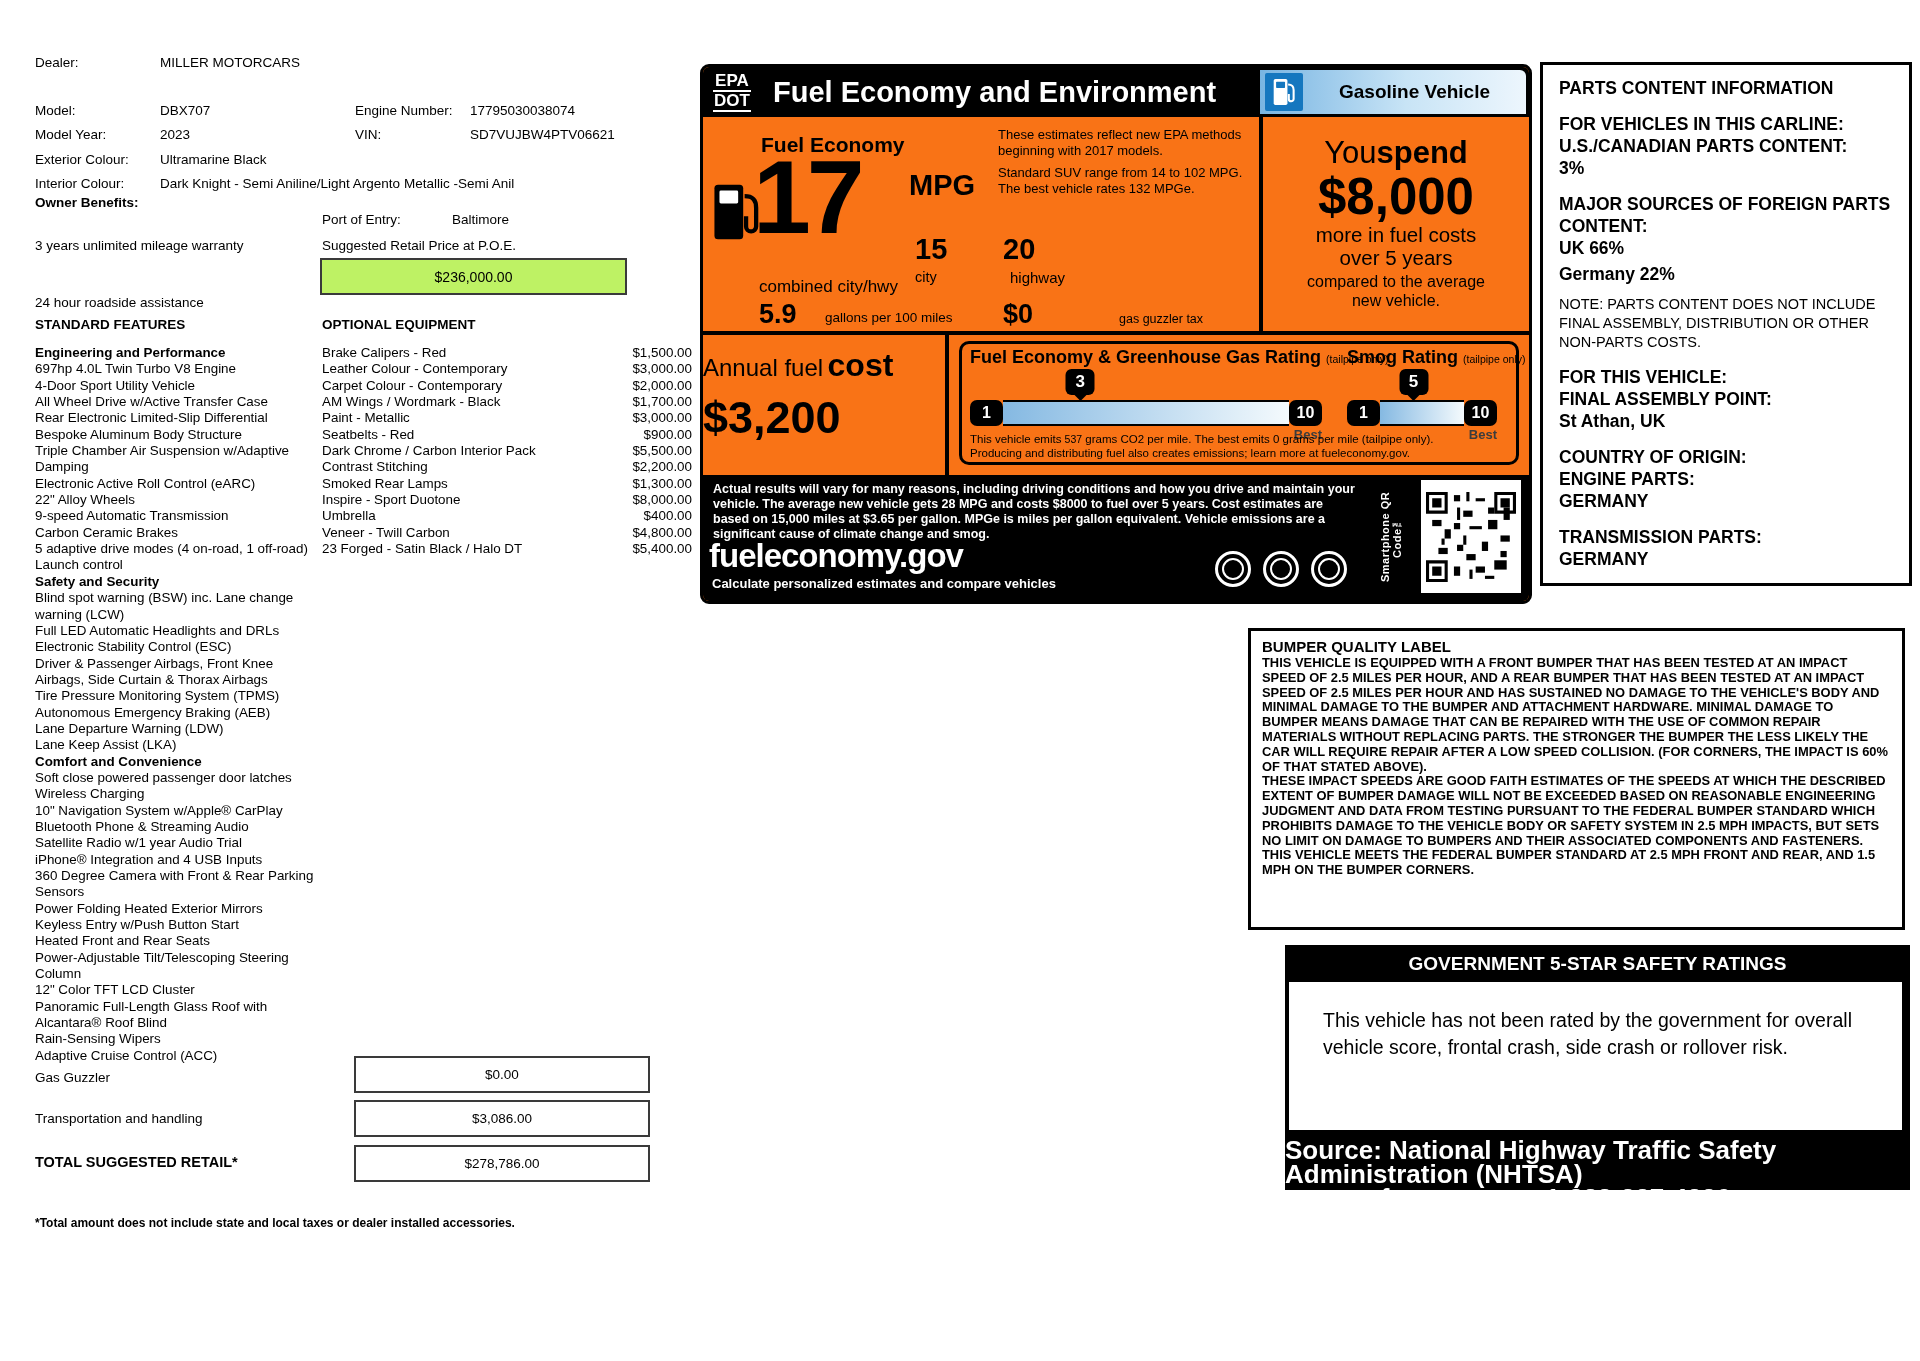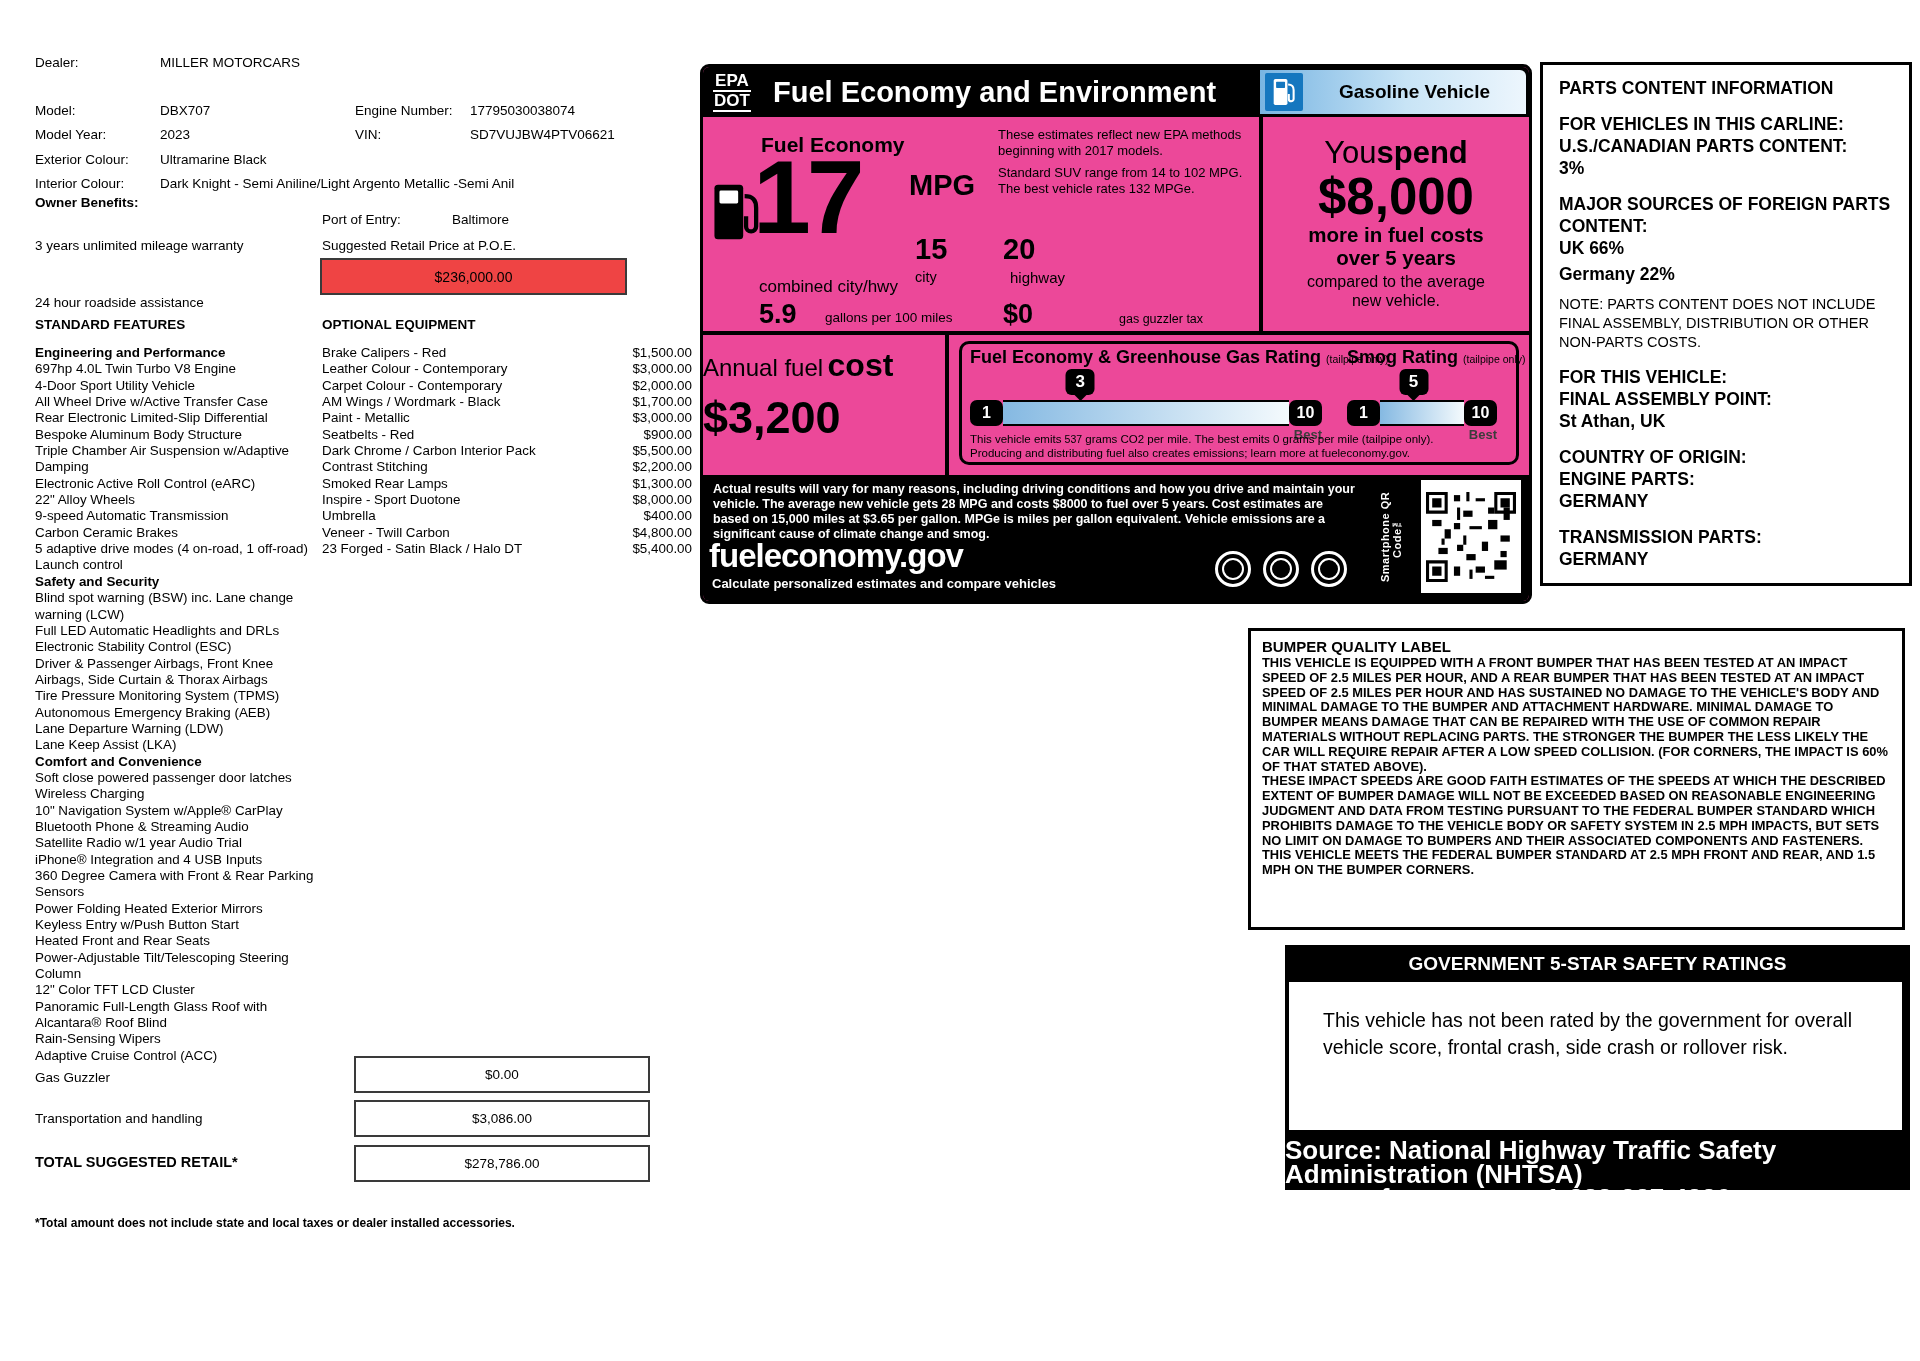--- a/index.html
+++ b/index.html
@@ -3,33 +3,33 @@
 <meta charset="utf-8">
 <style>
   html,body{margin:0;padding:0;}
   body{
     width:1920px;height:1361px;position:relative;background:#fff;color:#000;
     font-family:"Liberation Sans", sans-serif;overflow:hidden;
   }
   .b{font-weight:bold;}
   .row{position:absolute;font-size:13.5px;white-space:nowrap;}
   .lbl{display:inline-block;}
-  .price-box{position:absolute;border:2px solid #3a3a3a;display:flex;align-items:center;justify-content:center;font-size:14px;background:#ef4444;}
+  .price-box{position:absolute;border:2px solid #3a3a3a;display:flex;align-items:center;justify-content:center;font-size:14px;background:#bef264;}
   
   #features{position:absolute;left:35px;top:345px;width:290px;font-size:13.4px;line-height:16.35px;}
   .feat-heading{font-weight:bold;}
   
   #options{position:absolute;left:322px;top:345px;width:370px;font-size:13.4px;line-height:16.35px;}
   .opt-row{display:flex;}
   .opt-price{margin-left:auto;}
   
   .money-box{position:absolute;left:354px;width:292px;height:33px;border:2px solid #3a3a3a;display:flex;align-items:center;justify-content:center;font-size:13.5px;}
   .money-lbl{position:absolute;left:35px;font-size:13.5px;white-space:nowrap;}
   
-  #epa{position:absolute;left:700px;top:64px;width:832px;height:540px;border:3px solid #000;border-radius:9px;overflow:hidden;box-sizing:border-box;background:#ec4899;}
+  #epa{position:absolute;left:700px;top:64px;width:832px;height:540px;border:3px solid #000;border-radius:9px;overflow:hidden;box-sizing:border-box;background:#f97316;}
   #epa-header{position:absolute;left:0;top:0;right:0;height:50px;background:#000;color:#fff;}
   .epa-dot{position:absolute;left:10px;top:5px;font-weight:bold;font-size:17px;line-height:17px;text-align:center;}
   .epa-dot span{display:block;border-bottom:2.5px solid #fff;padding:0 1px 1px;}
   #epa-title{position:absolute;left:70px;top:0;line-height:50px;font-size:29px;font-weight:bold;}
   #gas-box{position:absolute;right:3px;top:3px;bottom:3px;width:266px;background:linear-gradient(90deg,#79b5e2 0%,#c8e4f6 55%,#edf6fd 100%);display:flex;align-items:center;border-radius:0 6px 0 0;color:#000;}
   #pump-badge{width:38px;height:38px;background:#1577bf;margin-left:5px;display:flex;align-items:center;justify-content:center;border-radius:2px;}
   #gas-box .gv{flex:1;text-align:center;font-weight:bold;font-size:19px;}
   #epa-top{position:absolute;left:0;top:50px;right:0;height:218px;border-bottom:4px solid #000;box-sizing:border-box;}
   #epa-divider{position:absolute;left:556px;top:0;bottom:0;width:4px;background:#000;}
   #fe-heading{position:absolute;left:58px;top:16px;font-size:21px;font-weight:bold;}
@@ -43,21 +43,21 @@
   #fe-comb{position:absolute;left:56px;top:160px;font-size:17px;}
   #fe-gal-v{position:absolute;left:56px;top:182px;font-size:27px;font-weight:bold;}
   #fe-gal-l{position:absolute;left:122px;top:193px;font-size:13.5px;}
   #fe-guz-v{position:absolute;left:300px;top:182px;font-size:27px;font-weight:bold;}
   #fe-guz-l{position:absolute;left:416px;top:195px;font-size:12.5px;}
   #fe-note1{position:absolute;left:295px;top:10px;width:250px;font-size:13px;line-height:16px;}
   #fe-note2{position:absolute;left:295px;top:48px;width:250px;font-size:13px;line-height:16px;}
   #you-spend{position:absolute;left:560px;top:0;right:0;bottom:0;text-align:center;}
   #ys-line{margin-top:18px;font-size:31px;}
   #ys-amount{font-size:51px;font-weight:bold;line-height:52px;}
-  .ys-n1{font-size:20.5px;font-weight:bold;line-height:23px;}
+  .ys-n1{font-size:20.5px;font-weight:normal;line-height:23px;}
   .ys-n3{font-size:16px;line-height:19px;margin-top:3px;padding:0 38px;}
   #epa-mid{position:absolute;left:0;top:268px;right:0;height:140px;}
   #annual-col{position:absolute;left:0;top:0;bottom:0;width:246px;border-right:4px solid #000;box-sizing:border-box;text-align:left;}
   .af-reg{font-size:24px;}
   .af-big{font-size:32px;font-weight:bold;}
   #annual-amount{font-size:45px;font-weight:bold;margin-top:8px;}
   #ratings-box{position:absolute;left:256px;top:6px;right:10px;bottom:10px;border:3px solid #000;border-radius:10px;}
   .rating-title{position:absolute;top:3px;font-size:18px;font-weight:bold;white-space:nowrap;}
   .tailpipe{font-size:10.5px;font-weight:normal;}
   .slider-wrap{position:absolute;top:56px;height:26px;}

